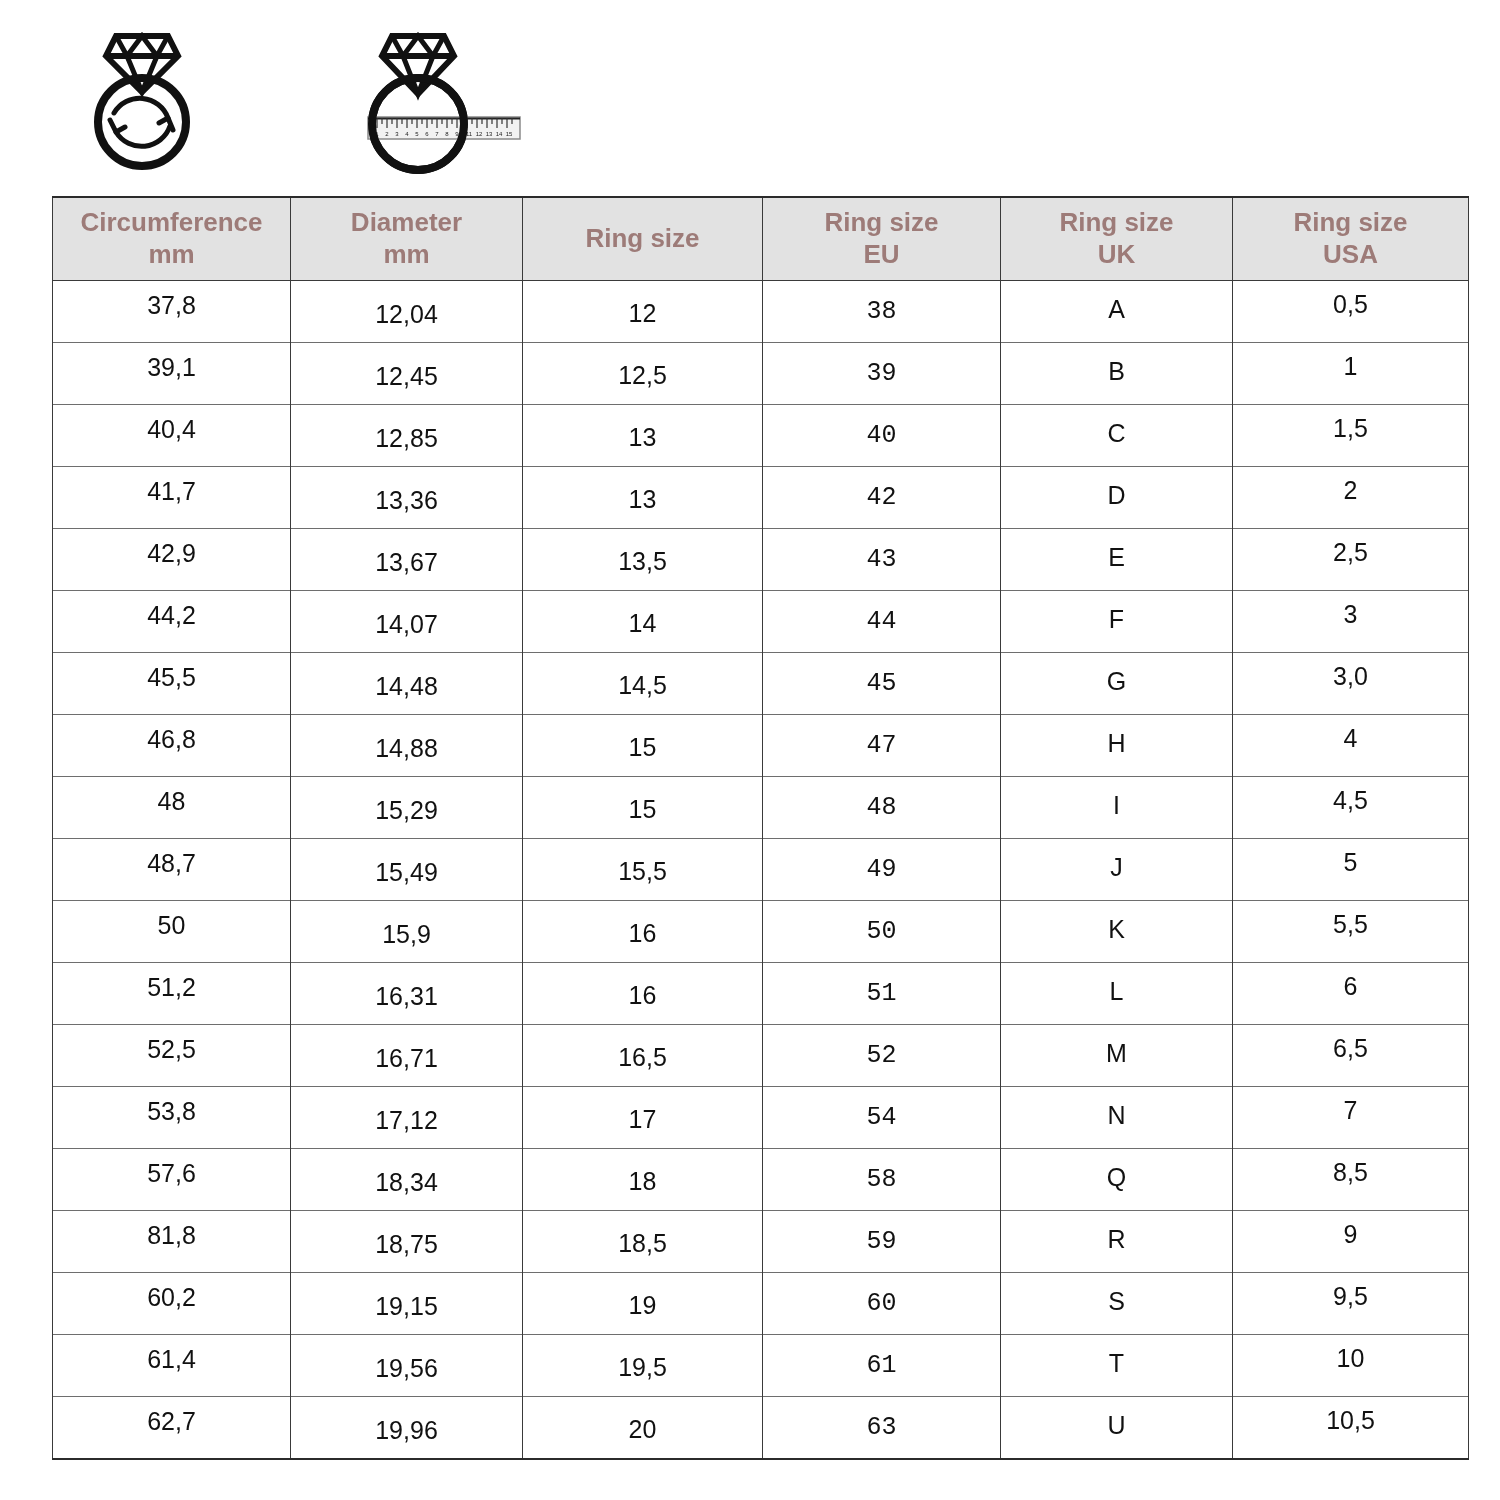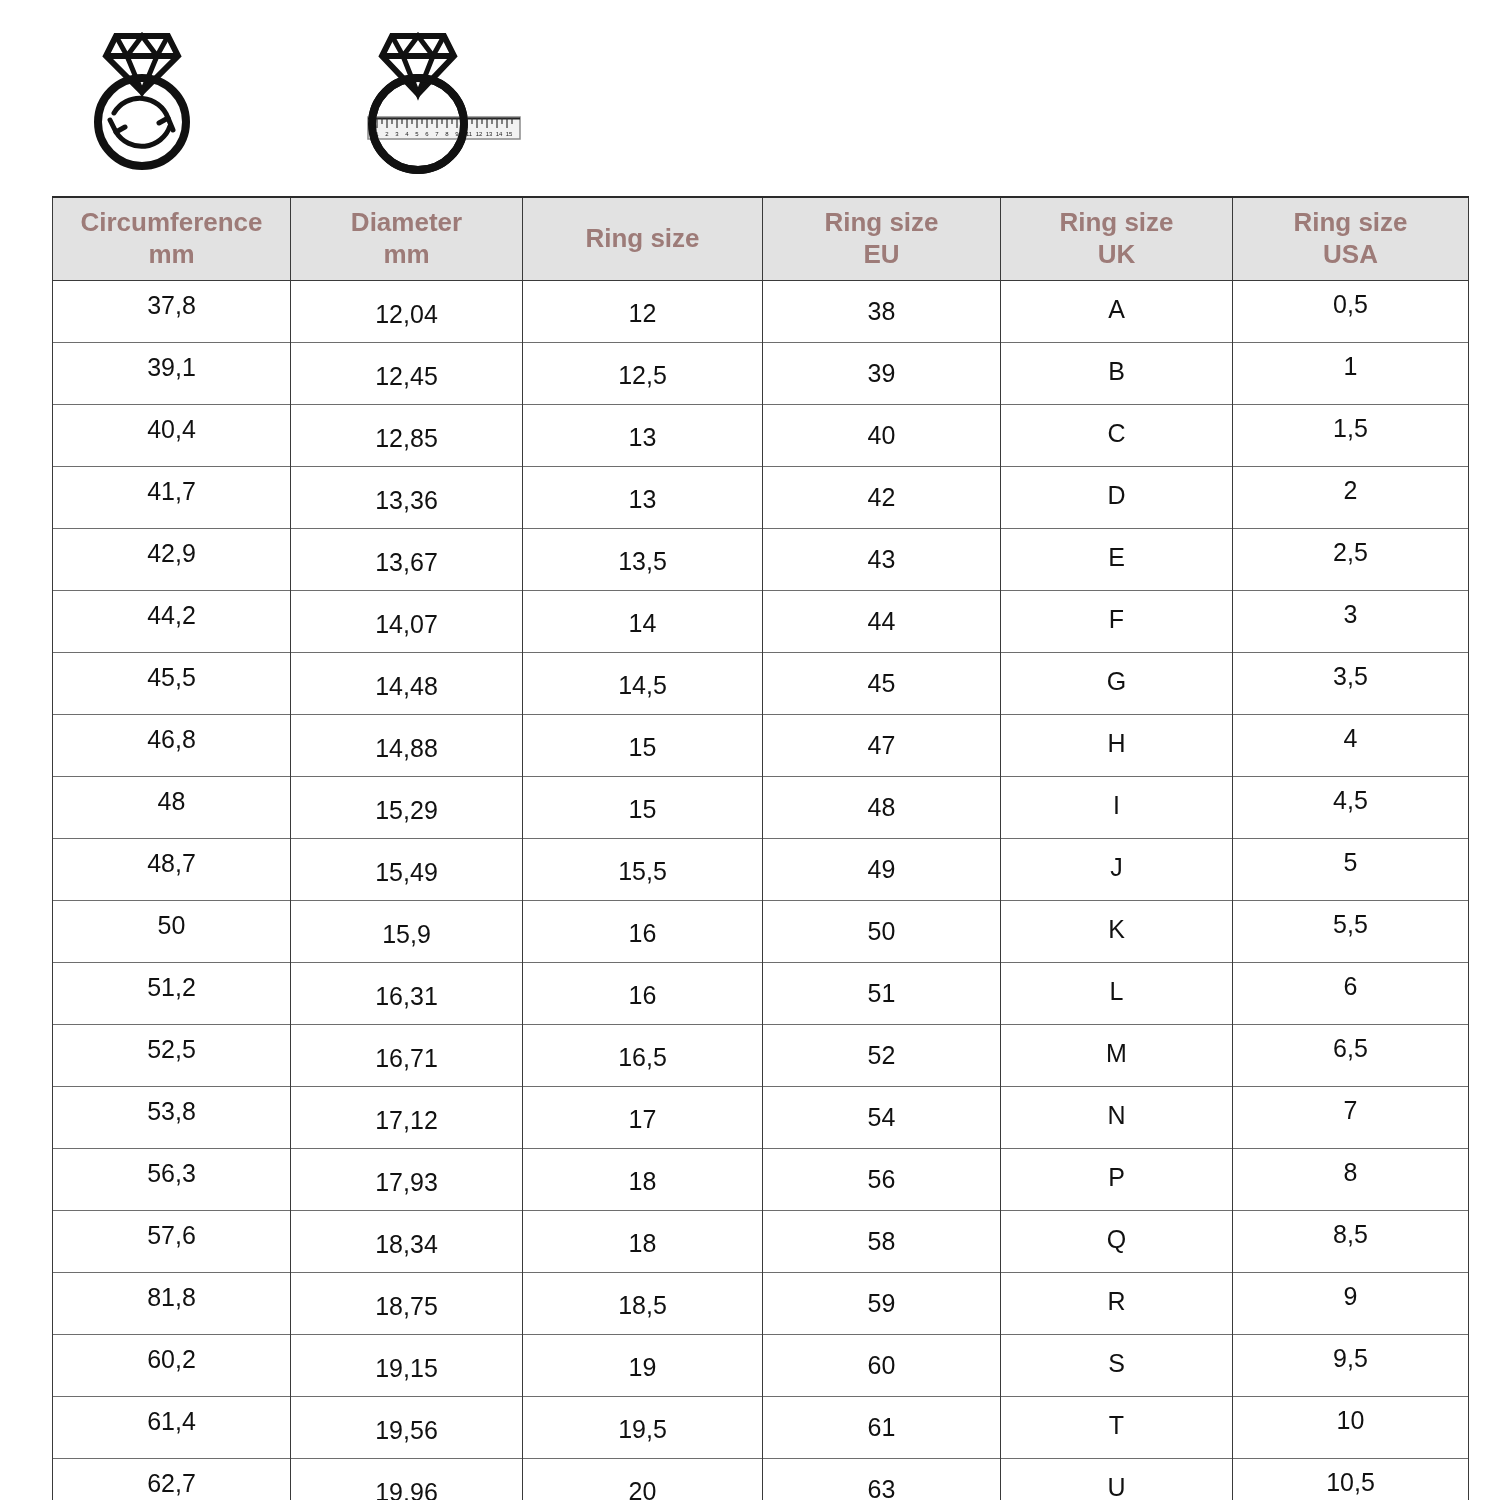--- a/index.html
+++ b/index.html
@@ -78,21 +78,21 @@
     vertical-align: middle;
     font-weight: 400;
   }
   table.size-table tbody tr:first-child td {
     border-top: 0;
   }
   
   table.size-table td.col-1 { padding-bottom: 12px; }
   table.size-table td.col-2 { padding-top: 6px; }
   table.size-table td.col-3 { padding-top: 4px; }
-  table.size-table td.col-4 { padding-bottom: 0; }
+  table.size-table td.col-4 { padding-bottom: 0; font-family: Liberation Mono, monospace; }
   table.size-table td.col-5 { padding-bottom: 4px; }
   table.size-table td.col-6 { padding-bottom: 15px; }
 
   table.size-table tbody tr:last-child td {
     border-bottom: 2px solid #2b2b2b;
   }
 </style>
 </head>
 <body>
 
@@ -259,21 +259,21 @@
           <td class="col-4">44</td>
           <td class="col-5">F</td>
           <td class="col-6">3</td>
         </tr>
         <tr>
           <td class="col-1">45,5</td>
           <td class="col-2">14,48</td>
           <td class="col-3">14,5</td>
           <td class="col-4">45</td>
           <td class="col-5">G</td>
-          <td class="col-6">3,5</td>
+          <td class="col-6">3,0</td>
         </tr>
         <tr>
           <td class="col-1">46,8</td>
           <td class="col-2">14,88</td>
           <td class="col-3">15</td>
           <td class="col-4">47</td>
           <td class="col-5">H</td>
           <td class="col-6">4</td>
         </tr>
         <tr>
@@ -318,28 +318,20 @@
         </tr>
         <tr>
           <td class="col-1">53,8</td>
           <td class="col-2">17,12</td>
           <td class="col-3">17</td>
           <td class="col-4">54</td>
           <td class="col-5">N</td>
           <td class="col-6">7</td>
         </tr>
         <tr>
-          <td class="col-1">56,3</td>
-          <td class="col-2">17,93</td>
-          <td class="col-3">18</td>
-          <td class="col-4">56</td>
-          <td class="col-5">P</td>
-          <td class="col-6">8</td>
-        </tr>
-        <tr>
           <td class="col-1">57,6</td>
           <td class="col-2">18,34</td>
           <td class="col-3">18</td>
           <td class="col-4">58</td>
           <td class="col-5">Q</td>
           <td class="col-6">8,5</td>
         </tr>
         <tr>
           <td class="col-1">81,8</td>
           <td class="col-2">18,75</td>

